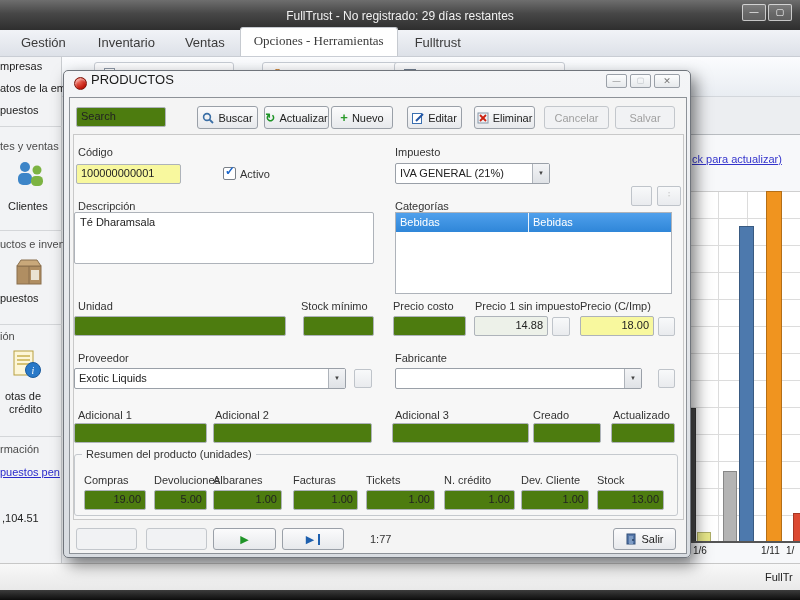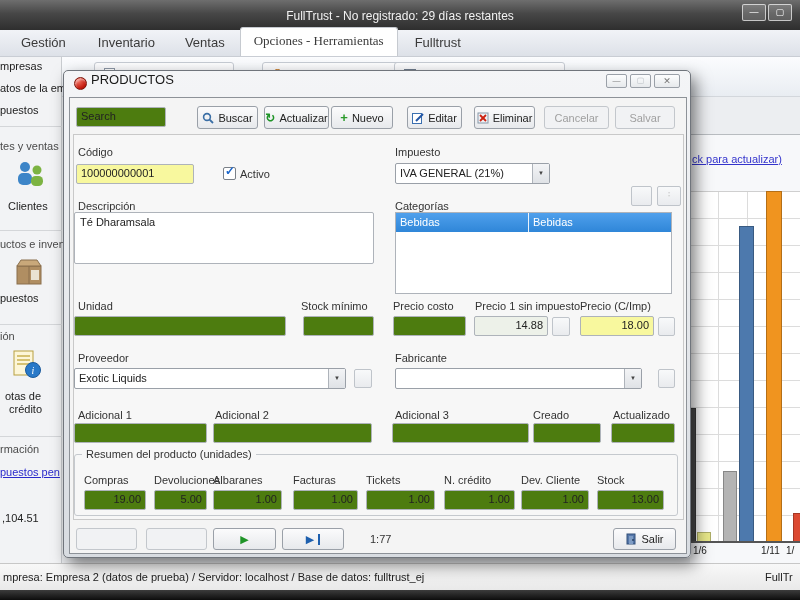--- a/index.html
+++ b/index.html
@@ -215,21 +215,20 @@
   <div class="axisline"></div>
   <div class="xlabels" id="xlabels">
       <span style="left: 3px;">1/6</span>
       <span style="left: 31px; margin-top: 31px;">1/8</span>
       <span style="left: 71px;">1/11</span>
       <span style="left: 96px;">1/</span>
     </div>
 </div>
 
 <div class="abs statusbar">
-  <span class="abs" style="left:3px;">mpresa: Empresa 2 (datos de prueba) / Servidor: localhost / Base de datos: fulltrust_ej</span>
   <span class="abs" style="left:765px;">FullTr</span>
 </div>
 <div class="abs bottomstrip"></div>
 
 <div class="abs dialog">
   <div class="dlg-title">
     <span class="app-ic"></span>
     <span class="dlg-title-text">PRODUCTOS</span>
     <span class="win-btn" style="left:542px;width:21px;">—</span>
     <span class="win-btn" style="left:566px;width:21px;color:#b9bec4;">▢</span>
@@ -272,21 +271,21 @@
     <div class="btn disabled" style="left:474px;top:8px;width:65px;">
       <span>Cancelar</span>
     </div>
     <div class="btn disabled" style="left:545px;top:8px;width:60px;">
       <span>Salvar</span>
     </div>
 
     <div class="panelbox"></div>
 
     <span class="lbl" style="left:8px;top:48px;">Código</span>
-    <div class="fld yellow" style="left:6px;top:66px;width:118px;">100000000001</div>
+    <div class="fld yellow" style="left:6px;top:66px;width:105px;">100000000001</div>
     <div class="chk" style="left:153px;top:69px;">
         <span class="mark">✓</span>
       </div>
     <span class="lbl" style="left:170px;top:70px;">Activo</span>
     <span class="lbl" style="left:325px;top:48px;">Impuesto</span>
     <div class="combo" style="left:325px;top:65px;width:155px;">
       <span class="val">IVA GENERAL (21%)</span>
       <span class="arrow">▼</span>
     </div>
 

